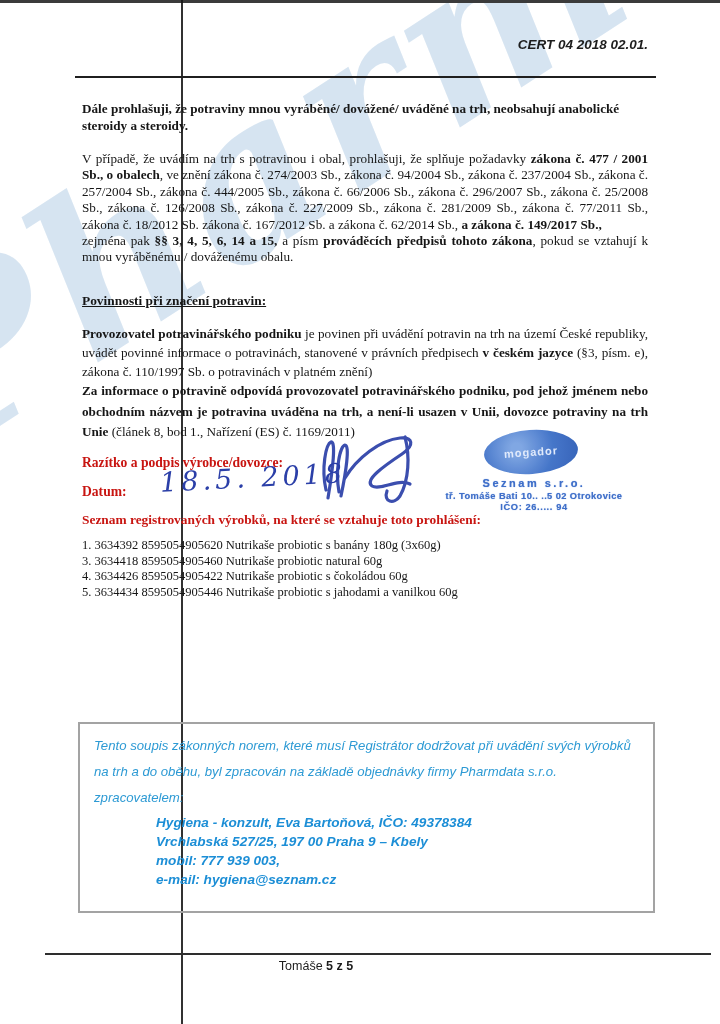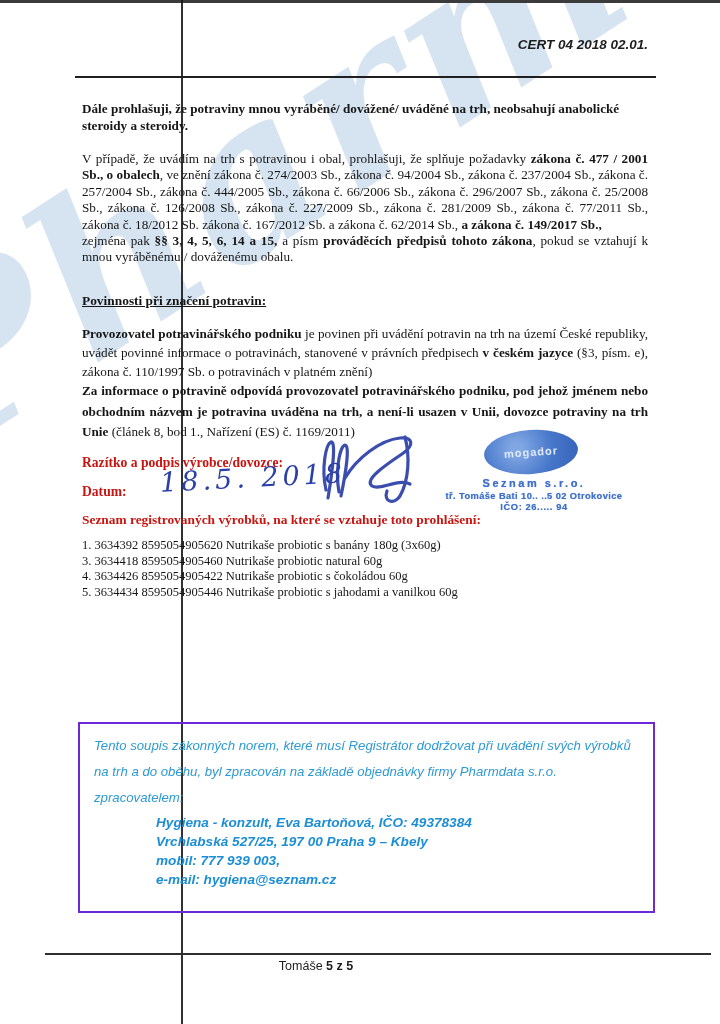--- a/index.html
+++ b/index.html
@@ -65,21 +65,21 @@
     display:flex;align-items:center;justify-content:center;
     color:#dfe9fb;font-size:11px;font-weight:700;letter-spacing:1px;
     opacity:.95;
   }
   .stamp-line1{position:absolute;top:47px;left:0;width:100%;font-size:11px;font-weight:700;letter-spacing:2.5px;text-shadow:0 0 1px #6e94d8;}
   .stamp-line2{position:absolute;top:61px;left:0;width:100%;font-size:9.3px;font-weight:700;letter-spacing:.4px;text-shadow:0 0 1px #7e9fdc;}
   .stamp-line3{position:absolute;top:72px;left:0;width:100%;font-size:9.3px;font-weight:700;letter-spacing:.6px;text-shadow:0 0 1px #7e9fdc;}
   
   .bluebox{
     position:absolute;left:78px;top:722px;width:573px;height:187px;
-    border:2px solid #6d28d9;background:transparent;
+    border:2px solid #a3a3a3;background:transparent;
     font-family:"Liberation Sans", sans-serif;
     font-style:italic;color:#2596d2;
   }
   .bluebox .intro{
     margin:9px 12px 0 14px;font-size:13.2px;line-height:26px;font-weight:400;
     color:#2d9ad4;
   }
   .bluebox .contact{
     margin:4px;padding-left:72px;font-size:13.6px;font-weight:700;color:#1c8ed6;
   }

